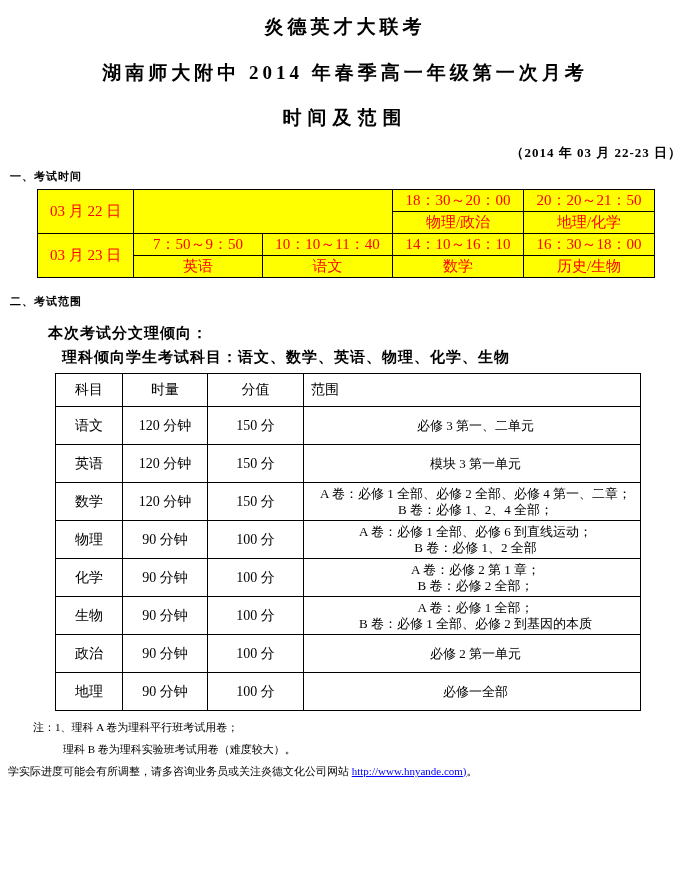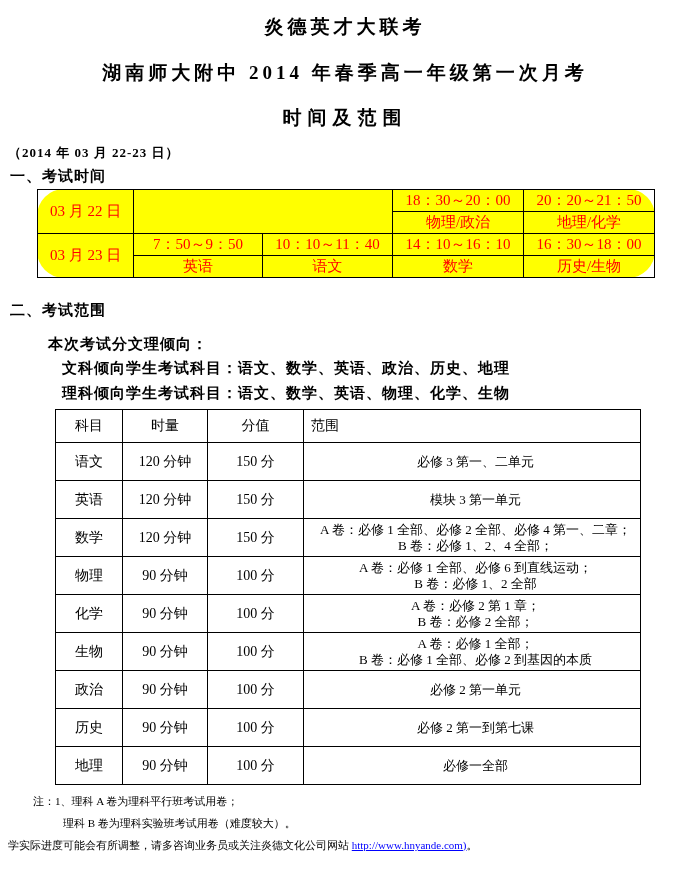--- a/index.html
+++ b/index.html
@@ -15,28 +15,28 @@
     font-family:"Liberation Serif","DejaVu Serif",serif;
     color:var(--ink);
     overflow:hidden;
   }
   .page{box-sizing:border-box;width:690px;height:640px;padding:12px 8px 0 8px;}
 
   
   .t1,.t2,.t3{text-align:center;font-weight:bold;font-size:19px;line-height:30px;letter-spacing:4px;}
   .t2{margin-top:16px;}
   .t3{margin-top:15px;letter-spacing:6px;}
-  .dateline{text-align:left;font-size:13px;line-height:20px;margin-top:10px;font-weight:bold;letter-spacing:1px;}
-
-  
-  .heading{font-size:15px;line-height:22px;padding-left:2px;margin-top:2px;font-weight:bold;letter-spacing:1px;}
-  .heading2{margin-top:23px;font-family:Liberation Mono, monospace;}
-
-  
-  table{border-collapse:collapse;table-layout:fixed;border-radius:27px;}
+  .dateline{text-align:right;font-size:13px;line-height:20px;margin-top:10px;font-weight:bold;letter-spacing:1px;}
+
+  
+  .heading{font-size:11px;line-height:22px;padding-left:2px;margin-top:2px;font-weight:bold;letter-spacing:1px;}
+  .heading2{margin-top:12px;}
+
+  
+  table{border-collapse:collapse;table-layout:fixed;}
   .schedule{
     width:617px;margin-left:29px;margin-top:2px;
     background:var(--hl-bg);color:var(--hl-text);
     font-size:15px;text-align:center;
   }
   .schedule td{border:1px solid var(--line);height:21px;padding:0;white-space:nowrap;overflow:hidden;}
   .schedule .date-cell{font-size:15px;}
 
   
   .intro{font-size:15px;line-height:24px;margin-top:9px;padding-left:40px;letter-spacing:1px;font-weight:bold;}
@@ -104,21 +104,20 @@
       <td>语文</td>
       <td>数学</td>
       <td>历史/生物</td>
     </tr>
   </tbody>
     </table>
 
   <div class="heading heading2">二、考试范围</div>
 
   <div class="intro">本次考试分文理倾向：</div>
-  <div class="stream-line">文科倾向学生考试科目：语文、数学、英语、政治、历史、地理</div>
   <div class="stream-line">理科倾向学生考试科目：语文、数学、英语、物理、化学、生物</div>
 
   <table class="range">
     <colgroup>
       <col style="width:67px">
         <col style="width:85px">
         <col style="width:96px">
         <col style="width:337px">
     </colgroup>
     <thead>
@@ -184,28 +183,20 @@
         </tr>
         <tr>
           <td class="c-subject">政治</td>
           <td class="c-duration">90 分钟</td>
           <td class="c-score">100 分</td>
           <td class="c-range">
             <div>必修 2 第一单元</div>
           </td>
         </tr>
         <tr>
-          <td class="c-subject">历史</td>
-          <td class="c-duration">90 分钟</td>
-          <td class="c-score">100 分</td>
-          <td class="c-range">
-            <div>必修 2 第一到第七课</div>
-          </td>
-        </tr>
-        <tr>
           <td class="c-subject">地理</td>
           <td class="c-duration">90 分钟</td>
           <td class="c-score">100 分</td>
           <td class="c-range">
             <div>必修一全部</div>
           </td>
         </tr>
       </tbody>
   </table>
 

